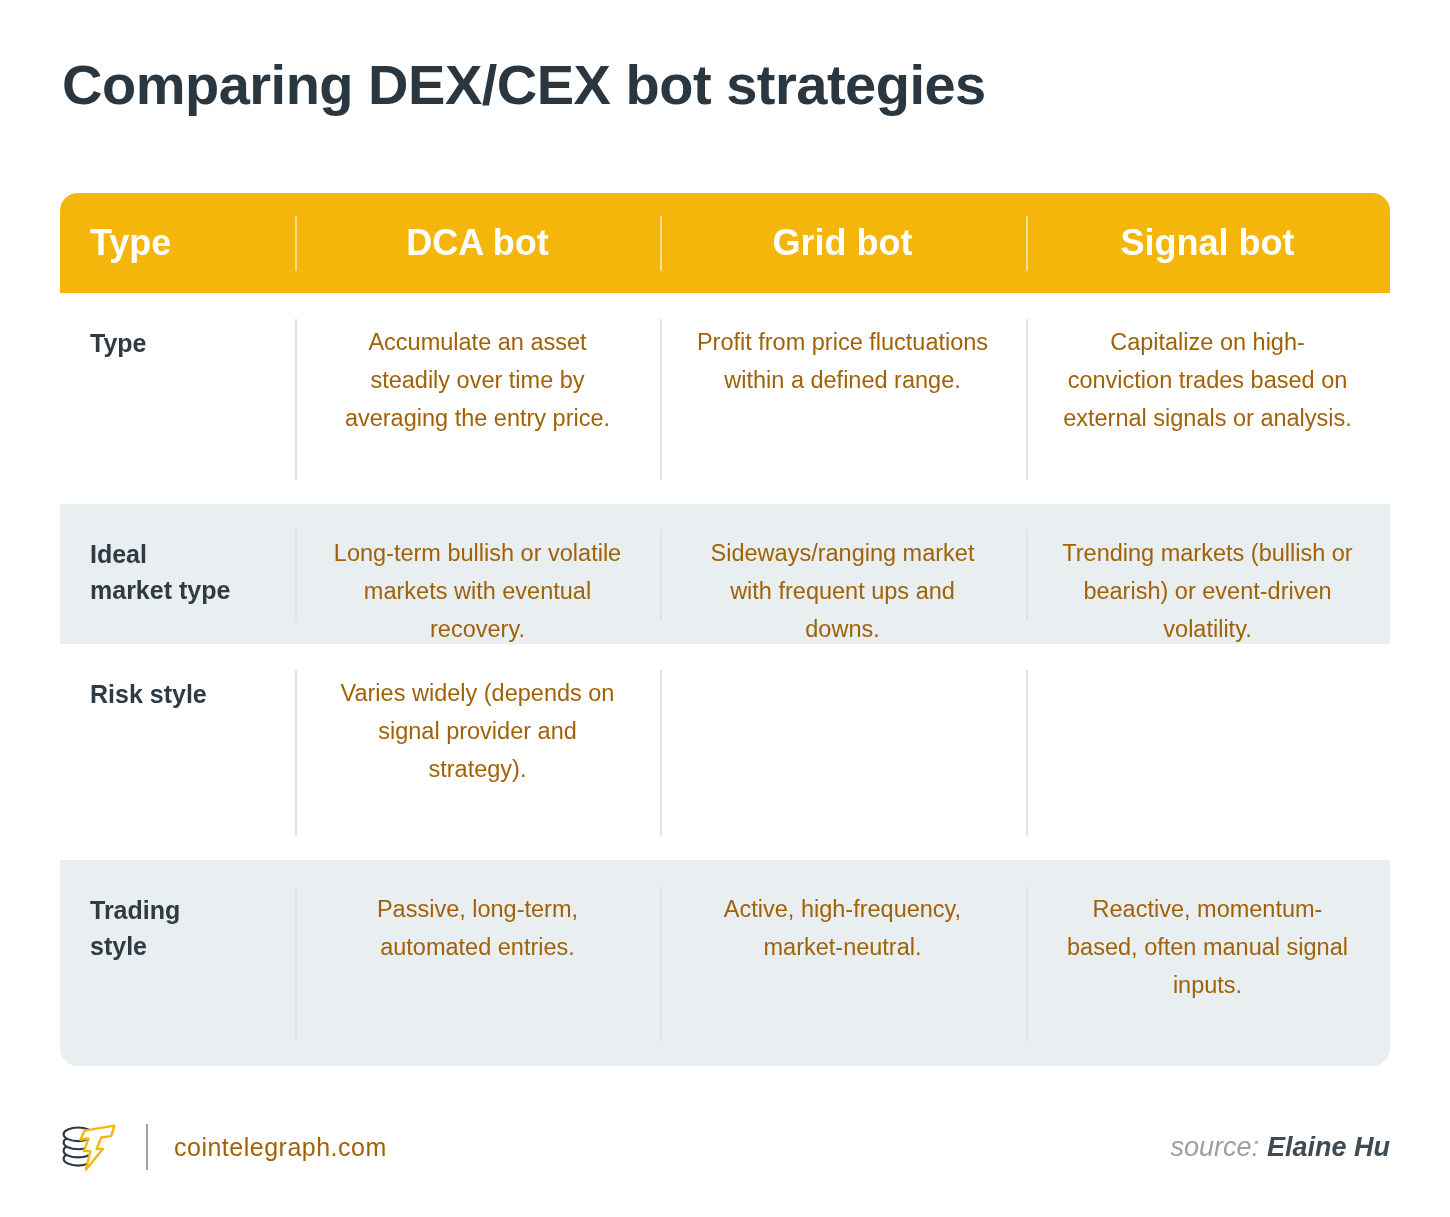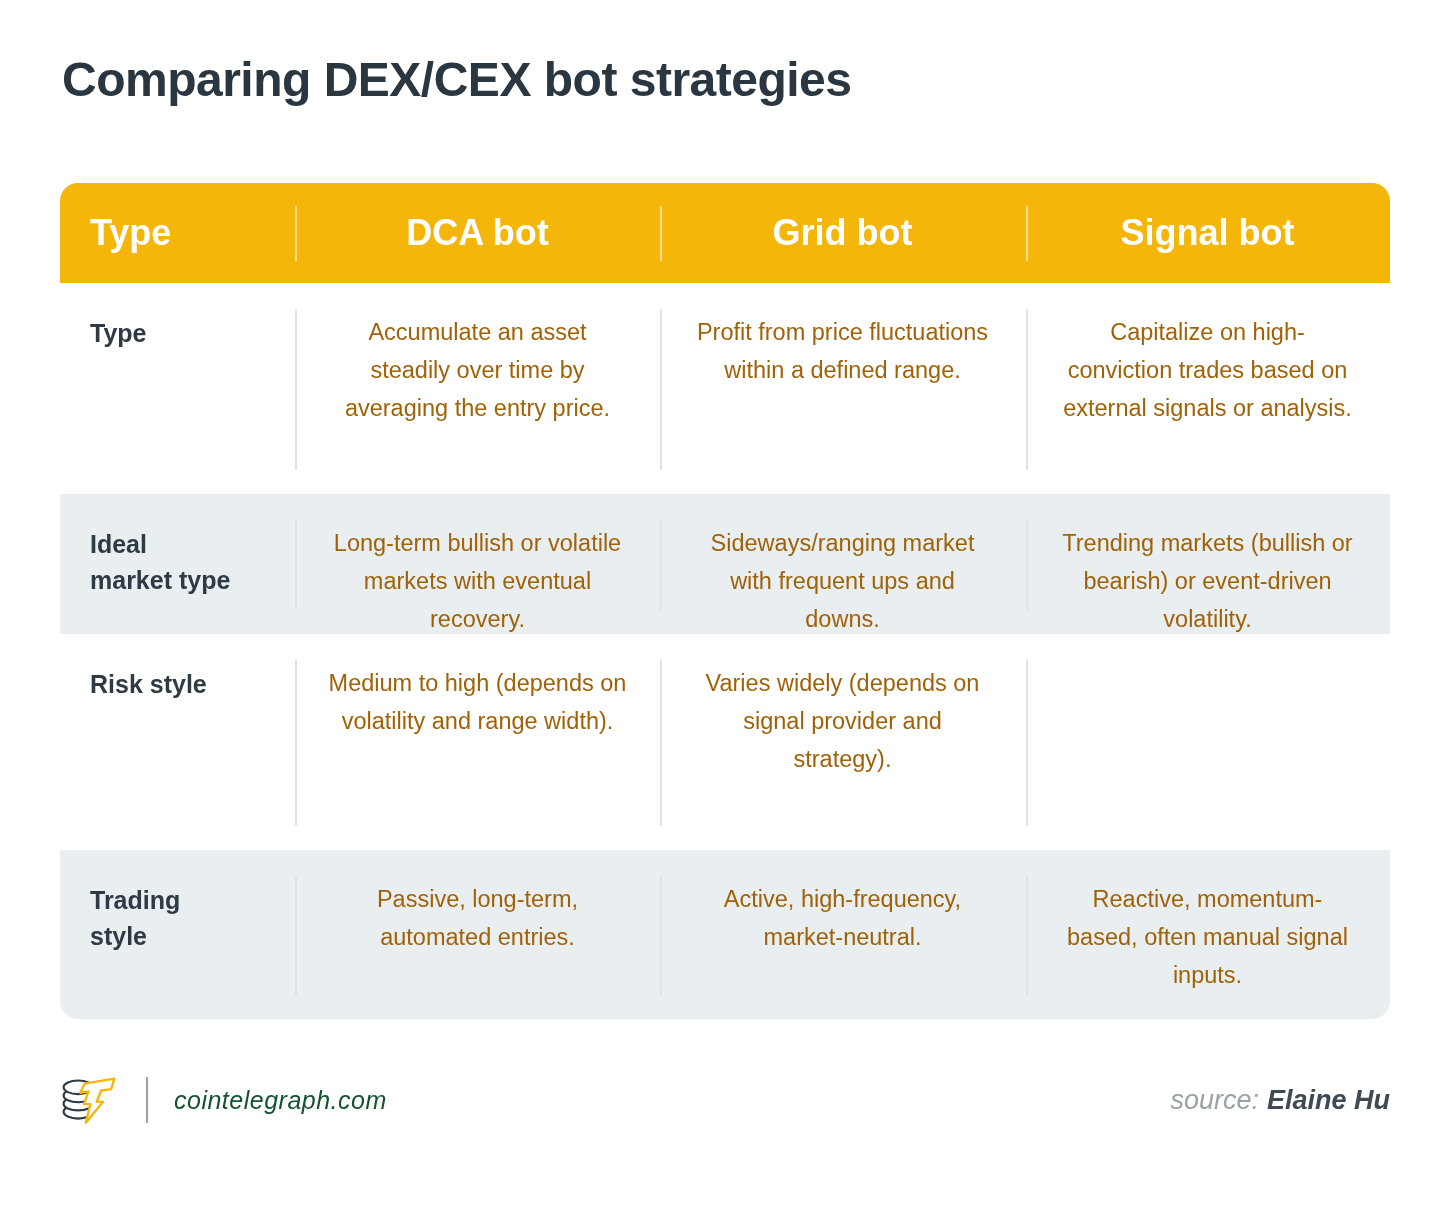--- a/index.html
+++ b/index.html
@@ -8,21 +8,21 @@
     width: 1450px;
     height: 1217px;
     font-family: "Liberation Sans", sans-serif;
     color: #3A454E;
     overflow: hidden;
   }
   .page { padding: 52px 60px 0 60px; }
 
   h1.title {
     margin-left: 2px;
-    font-size: 48px;
+    font-size: 56px;
     font-weight: 700;
     color: #2A3740;
     letter-spacing: -0.5px;
   }
 
   .table { margin-top: 76px; width: 1330px; }
 
   .trow, .thead {
     position: relative;
     display: grid;
@@ -49,21 +49,21 @@
     height: 55px;
     background: rgba(255,255,255,0.55);
   }
   .hdiv.d1 { left: 235px; }
   .hdiv.d2 { left: 600px; }
   .hdiv.d3 { left: 966px; }
 
   .trow.r0 { height: 211px; }
   .trow.r1 { height: 140px; }
   .trow.r2 { height: 216px; }
-  .trow.r3 { height: 169px; border-radius: 0 0 18px 18px; }
+  .trow.r3 { height: 206px; border-radius: 0 0 18px 18px; }
   .trow.alt { background: #E9EEF1; }
 
   .rlabel {
     padding: 32px 0 0 30px;
     font-size: 25px;
     font-weight: 700;
     color: #2E3A44;
     white-space: pre-line;
     line-height: 36px;
   }
@@ -95,23 +95,22 @@
   .brand { display: flex; align-items: center; }
   .brand svg { display: block; }
   .brand-sep {
     width: 2px;
     height: 46px;
     background: #9AA1A8;
     margin: 0 26px 0 28px;
   }
   .brand-site {
     font-size: 25px;
-    color: #14532d;
+    color: #a16207;
     letter-spacing: 0.5px;
-    font-style: italic;
   }
   .source {
     font-size: 27px;
     font-style: italic;
     color: #9AA1A8;
   }
   .source .name {
     font-weight: 700;
     color: #3E4A54;
     margin-left: 8px;
@@ -153,21 +152,20 @@
       <div class="cell">Long-term bullish or volatile markets with eventual recovery.</div>
       <div class="cell">Sideways/ranging market with frequent ups and downs.</div>
       <div class="cell">Trending markets (bullish or bearish) or event-driven volatility.</div>
       <div class="vdiv d1"></div>
       <div class="vdiv d2"></div>
       <div class="vdiv d3"></div>
     </div>
 
     <div class="trow r2">
       <div class="rlabel">Risk style</div>
-      <div class="cell">Medium to high (depends on volatility and range width).</div>
       <div class="cell">Varies widely (depends on signal provider and strategy).</div>
       <div class="vdiv d1"></div>
       <div class="vdiv d2"></div>
       <div class="vdiv d3"></div>
     </div>
 
     <div class="trow r3 alt">
       <div class="rlabel">Trading
 style</div>
       <div class="cell">Passive, long-term, automated entries.</div>

